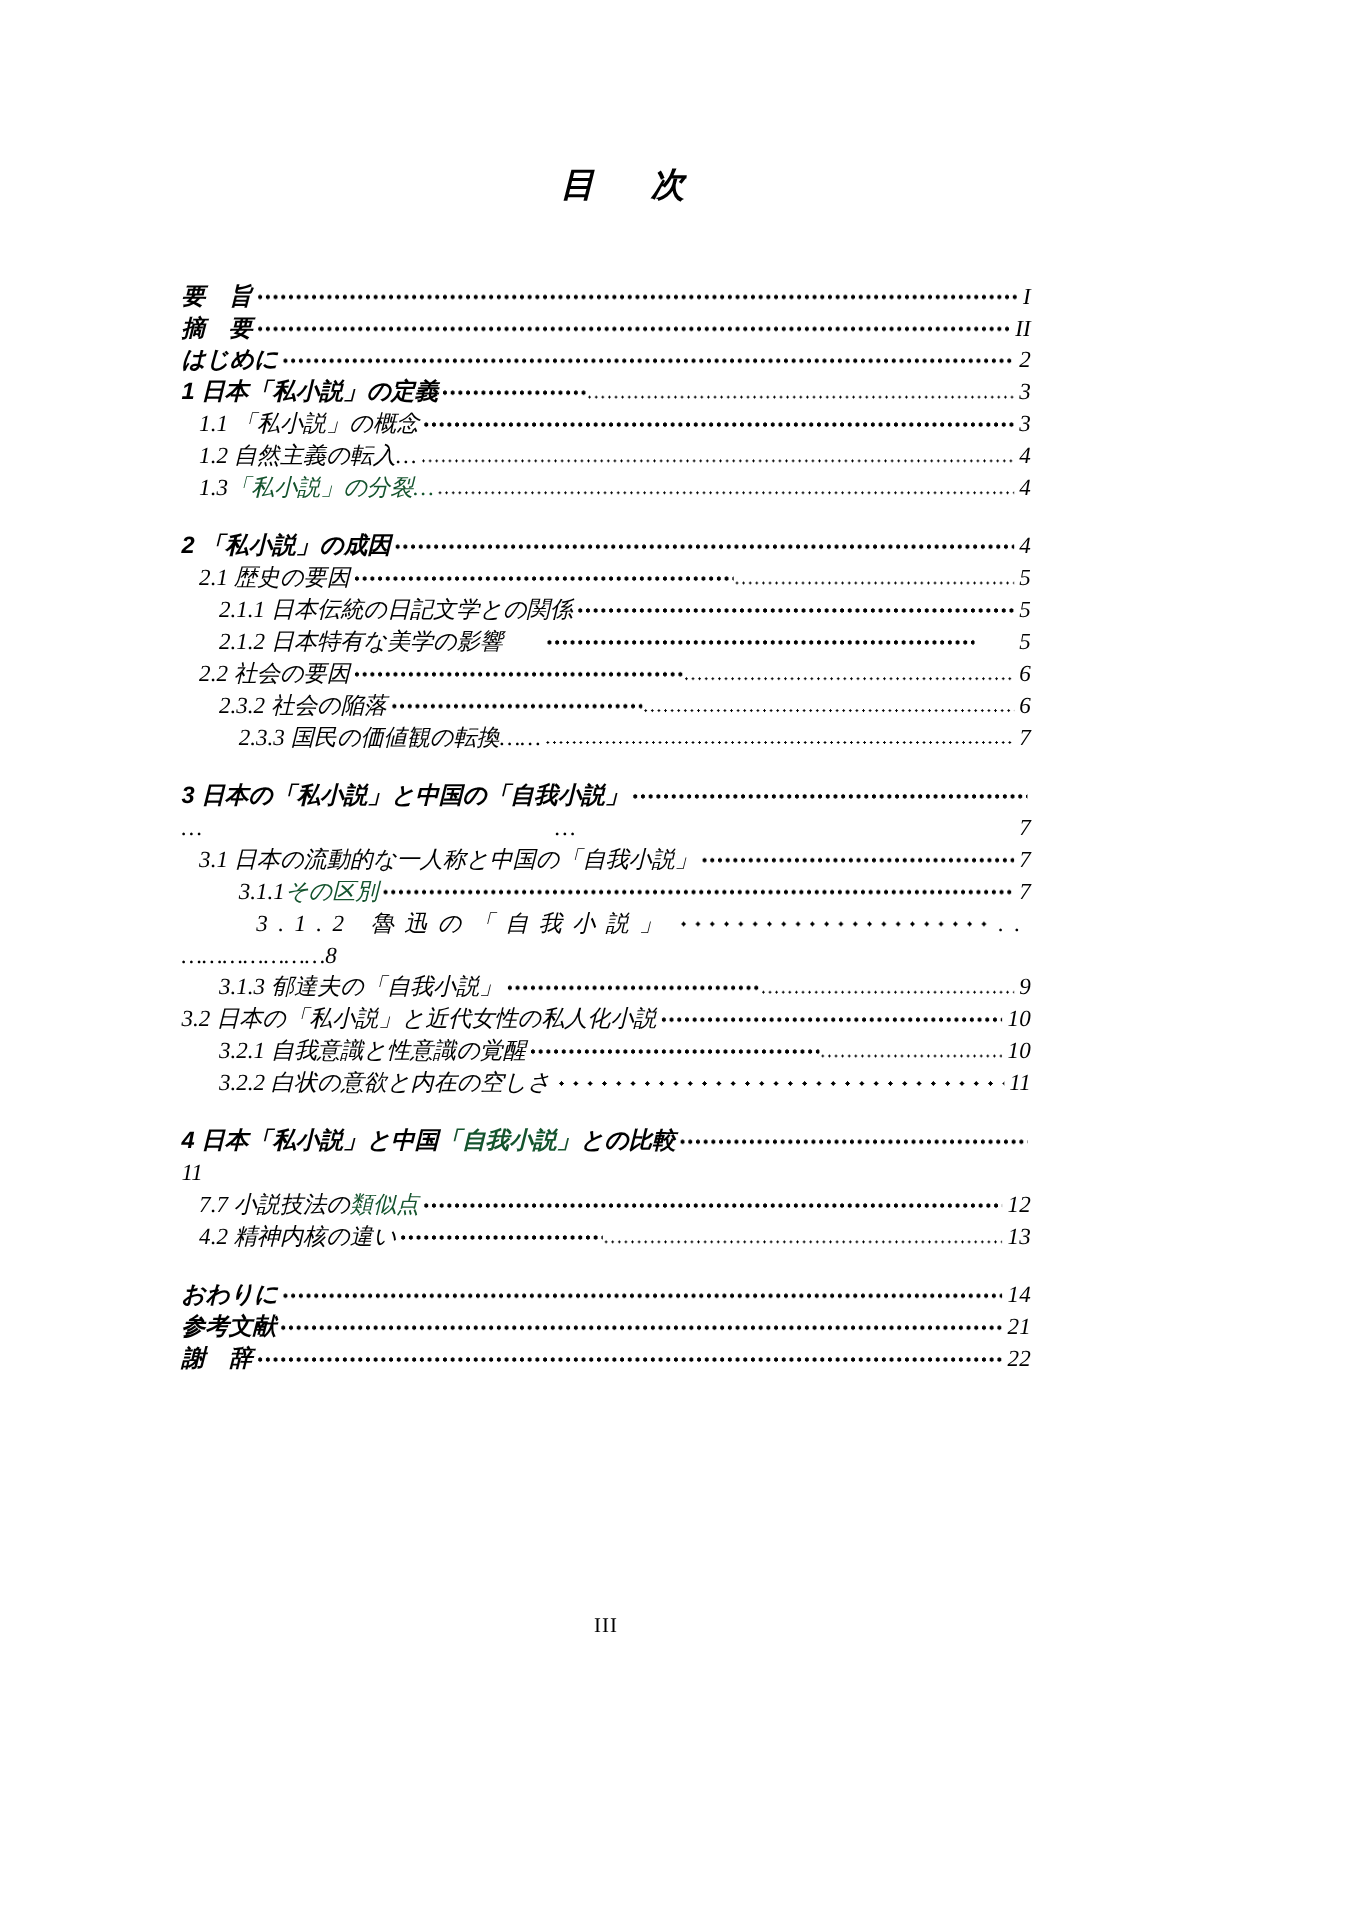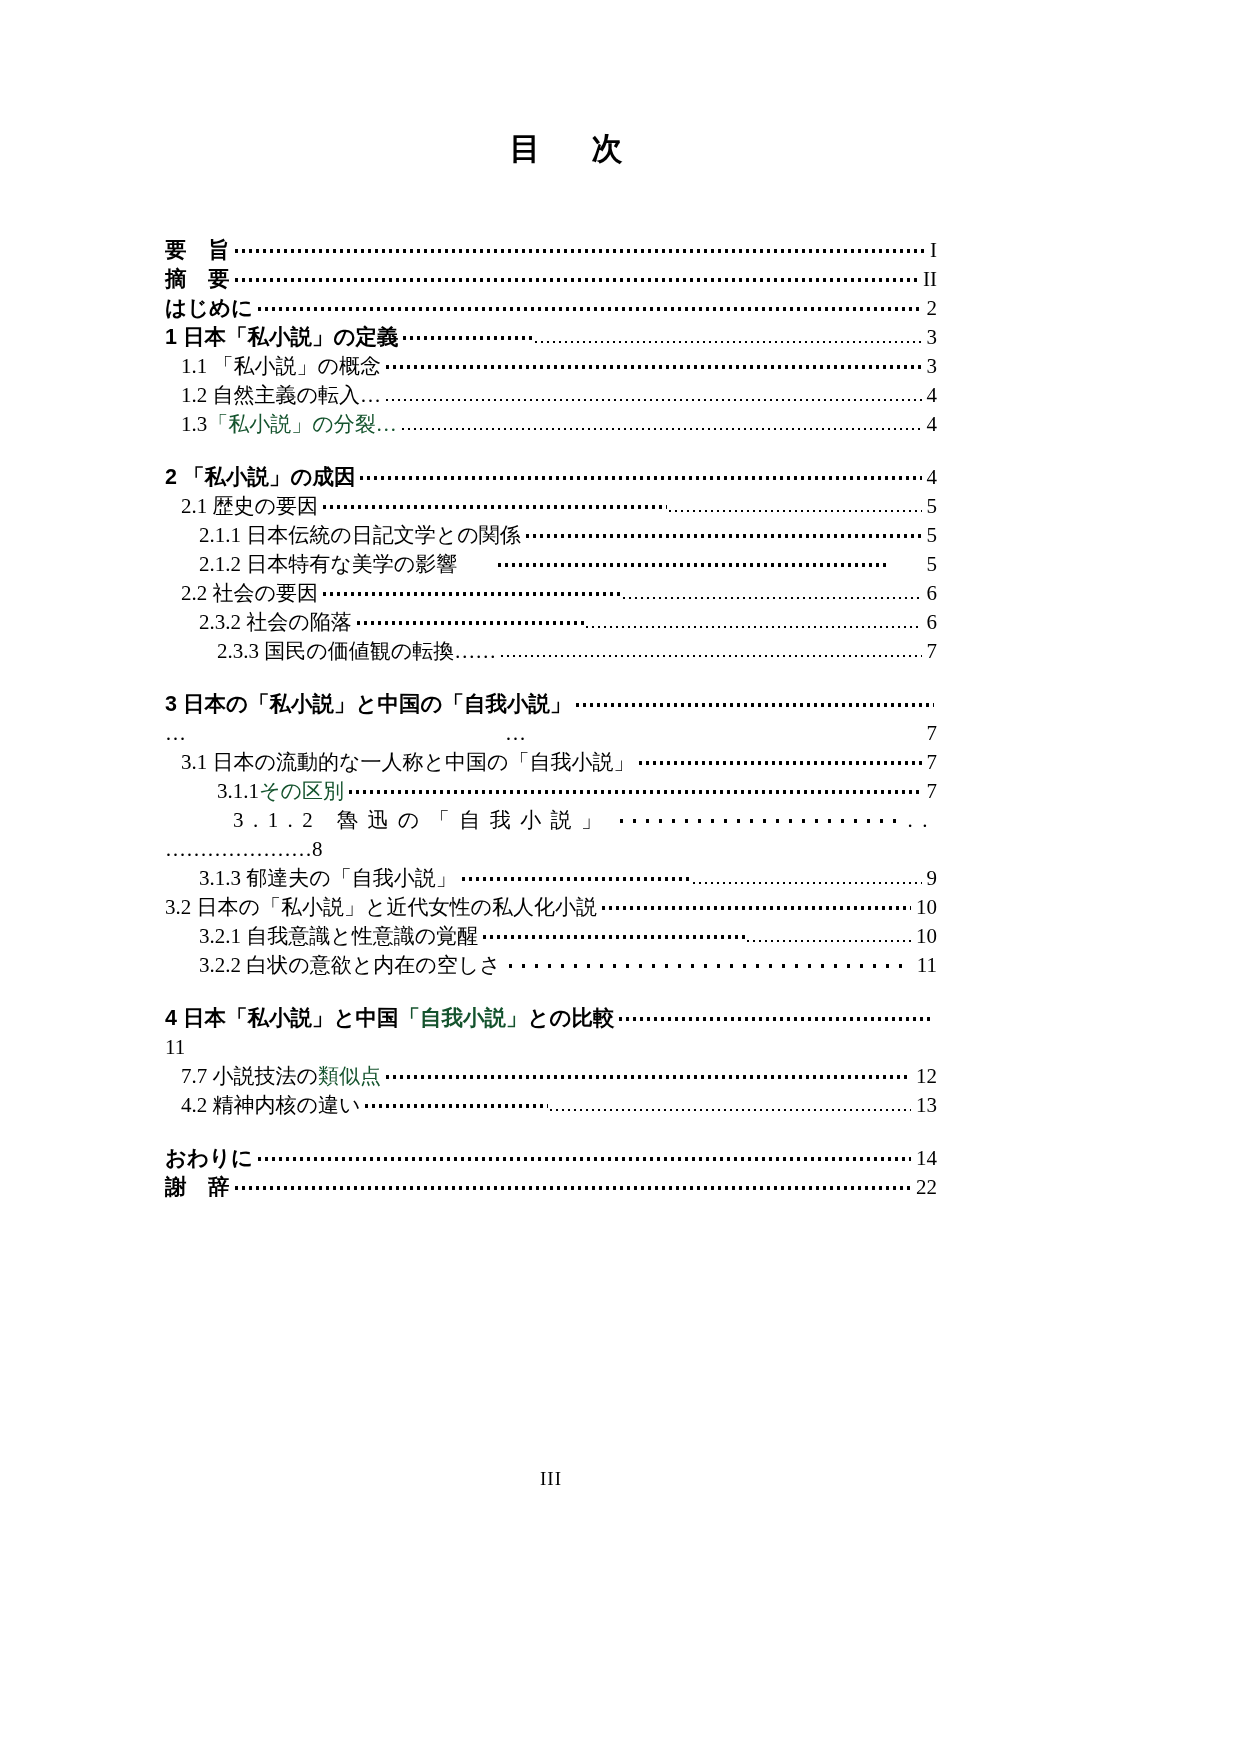--- a/index.html
+++ b/index.html
@@ -6,22 +6,23 @@
   body{
     width:1240px;height:1754px;
     background:#ffffff;
     position:relative;
     overflow:hidden;
     font-family:"Liberation Serif", serif;
     color:#000;
   }
   .page{
     position:absolute;
-    left:165px; top:128px;
+    left:165px; top:147px;
     width:772px;
+    font-style:italic;
   }
   .title{
     text-align:center;
     font-family:"Liberation Sans", sans-serif;
     font-weight:700;
     font-size:31px;
     letter-spacing:10px;
     margin:0 0 66px 40px;
   }
   .toc{display:block;}
@@ -244,20 +245,25 @@
         <span class="leader thin" style="flex-grow: 6.7; margin-left: 0px;"></span>
         <span class="pg">13</span>
       </div>
       <div class="gap"></div>
       <div class="row hd" style="padding-left: 0px;">
         <span class="seg">おわりに</span>
         <span class="leader bold"></span>
         <span class="pg">14</span>
       </div>
       <div class="row hd" style="padding-left: 0px;">
+        <span class="seg">参考文献</span>
+        <span class="leader bold"></span>
+        <span class="pg">21</span>
+      </div>
+      <div class="row hd" style="padding-left: 0px;">
         <span class="seg">謝　辞</span>
         <span class="leader bold"></span>
         <span class="pg">22</span>
       </div>
     </div>
 </div>
 
 <div class="footer">III</div>
 
 </body></html>

